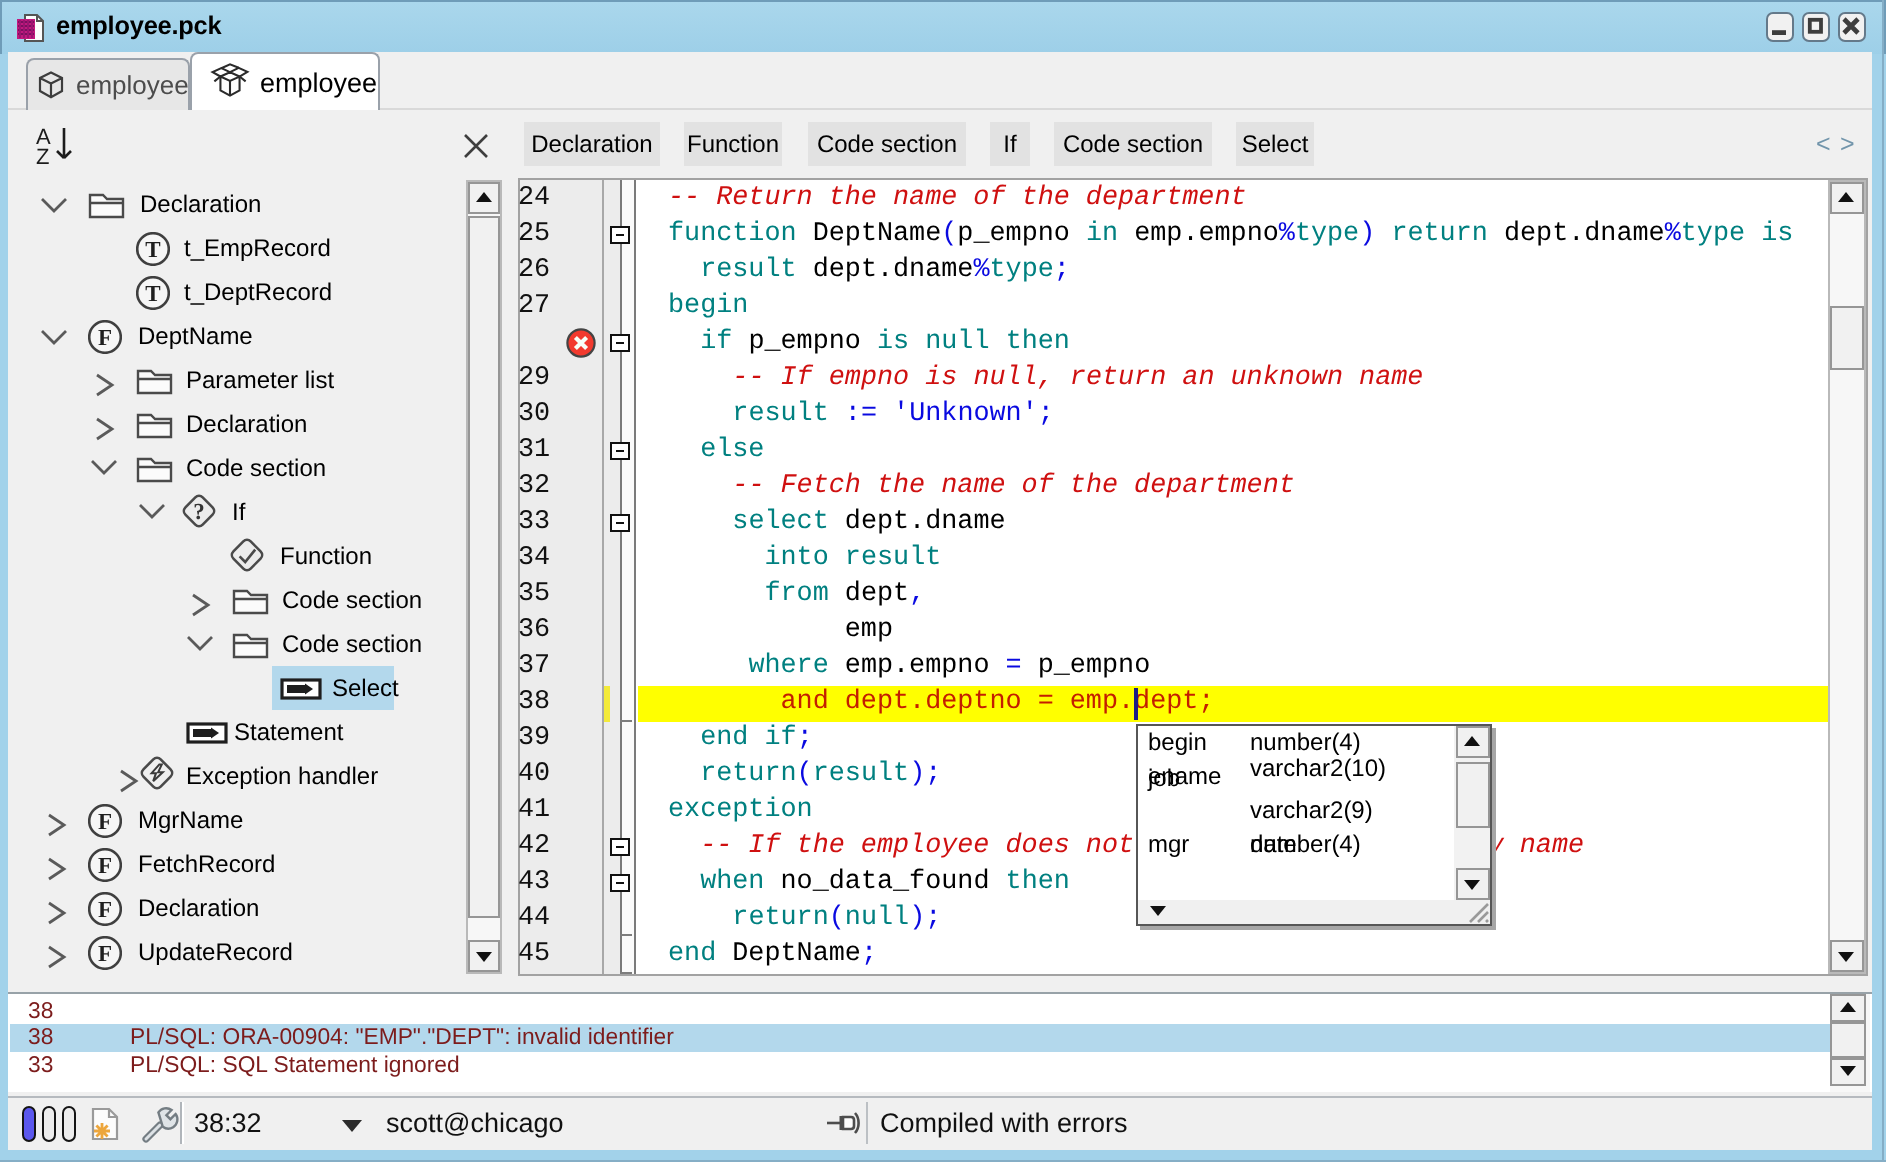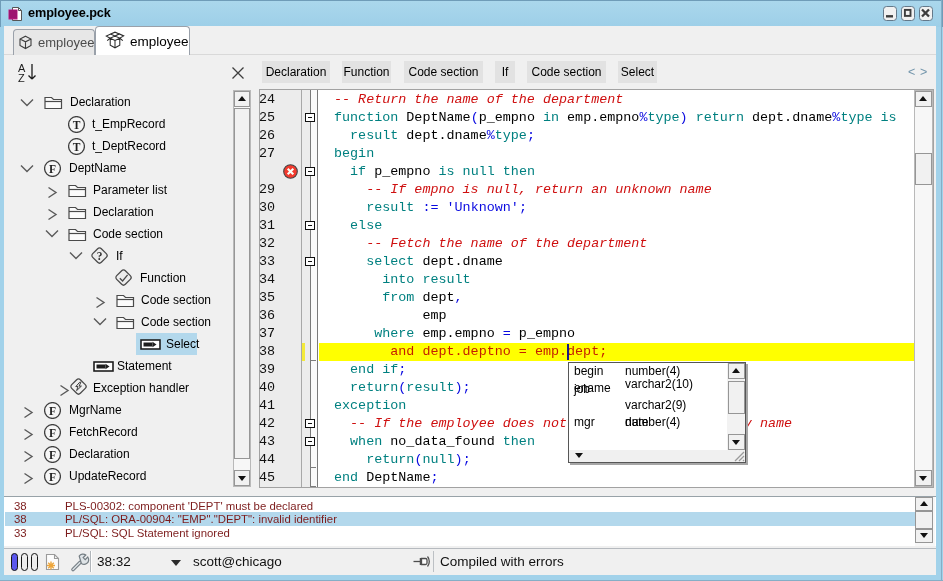--- a/index.html
+++ b/index.html
@@ -340,21 +340,20 @@
       <path d="M11 2 L2 11 M11 6 L6 11 M11 10 L10 11" stroke="#9a9a9a" stroke-width="1.3"></path>
     </svg>
 </div>
 
 <div class="a" style="left:4px;top:496px;width:932px;height:50px;background:#fff;border-top:1px solid #98a2a8"></div>
 <div id="errors">
 <style>.er{position:absolute;left:4px;width:911px;height:13px;line-height:13px;font-size:11.4px;color:#7c1c1c}
 .er b{position:absolute;left:10px;font-weight:normal}.er i{position:absolute;left:61px;font-style:normal}</style>
 <div class="er" style="top:500px">
       <b>38</b>
-      <i>PLS-00302: component 'DEPT' must be declared</i>
     </div>
 <div class="a" style="left:5px;top:512px;width:910px;height:14px;background:#b3d8ec"></div>
 <div class="er" style="top:513px">
       <b>38</b>
       <i>PL/SQL: ORA-00904: "EMP"."DEPT": invalid identifier</i>
     </div>
 <div class="er" style="top:527px">
       <b>33</b>
       <i>PL/SQL: SQL Statement ignored</i>
     </div>

